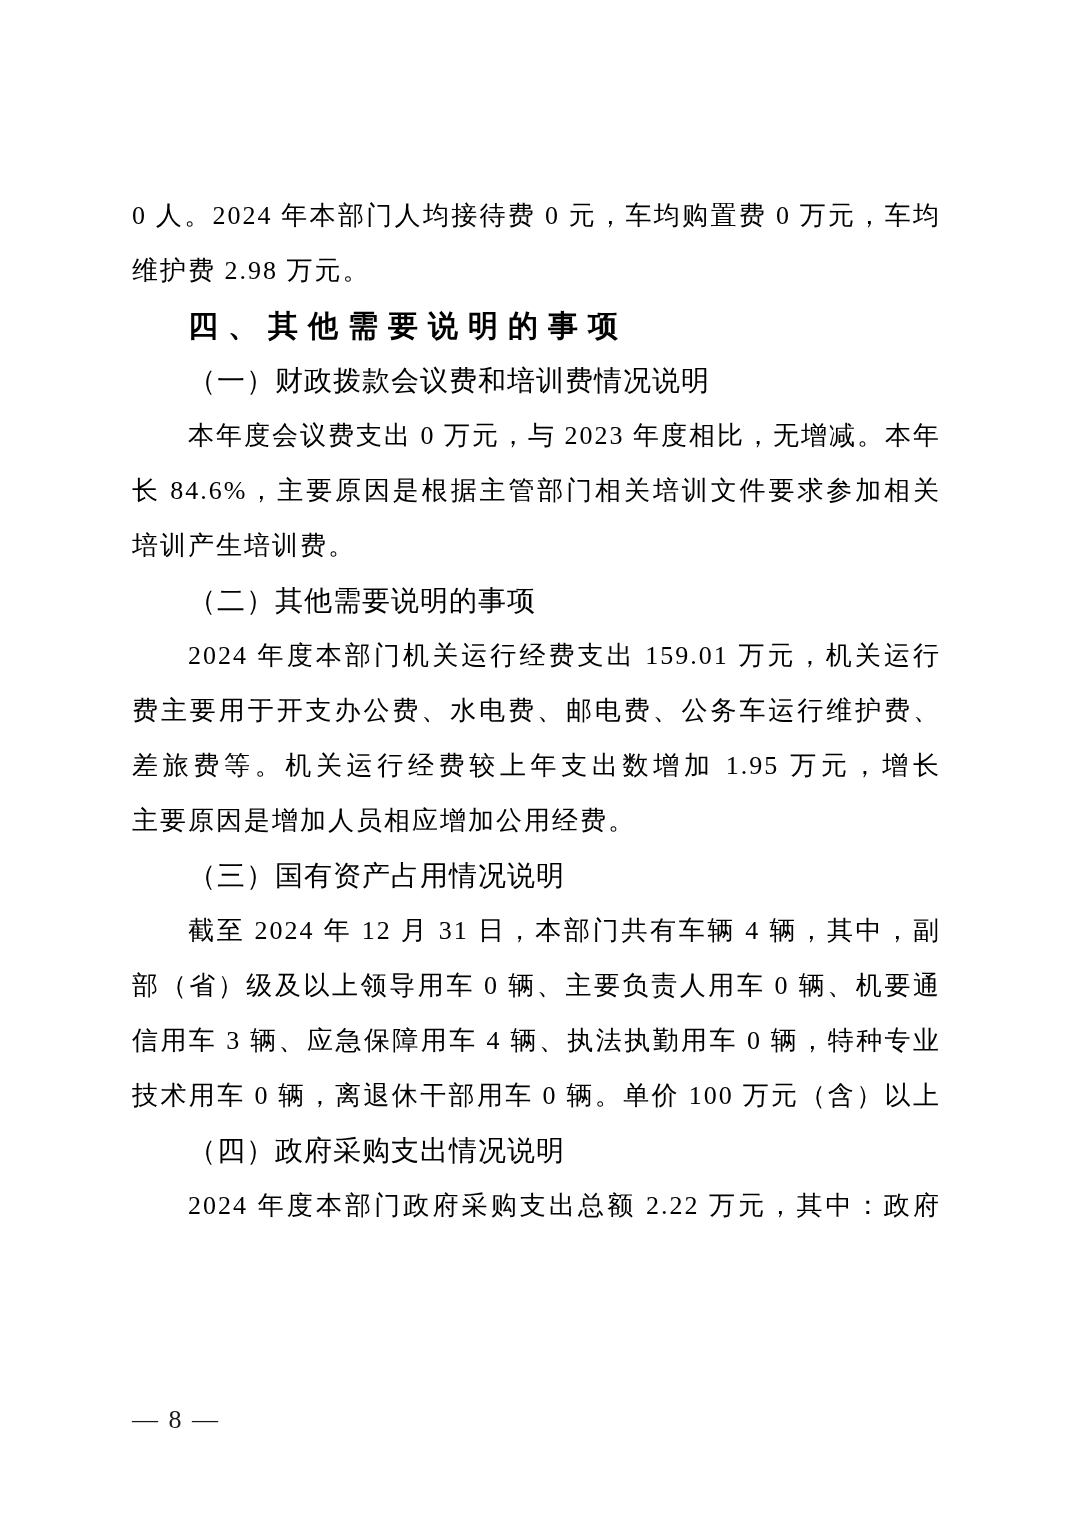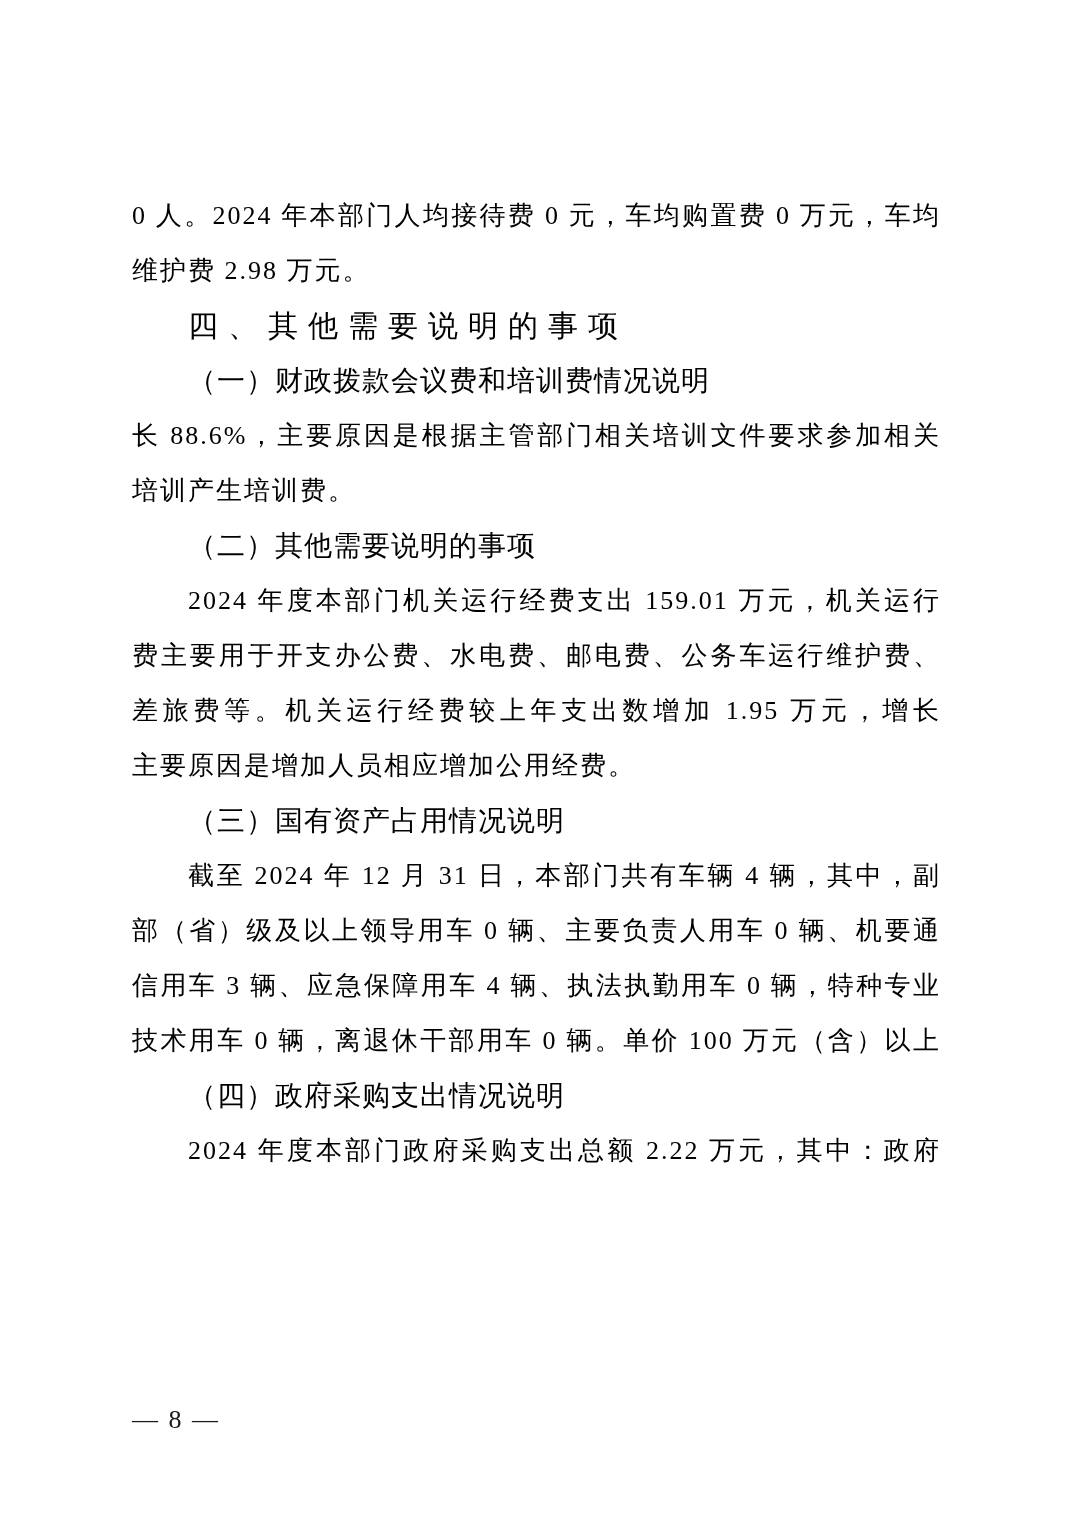--- a/index.html
+++ b/index.html
@@ -27,21 +27,21 @@
   
   .fill {
     text-align:justify;
     text-align-last:justify;
   }
   
   .ind { padding-left:56px; }
   
   .hei {
     font-family:"Liberation Sans", sans-serif;
-    font-weight:normal;
+    font-weight:bold;
     font-size:30px;
     letter-spacing:10px;
   }
   
   .kai {
     font-size:28px;
     letter-spacing:1px;
   }
   .footer {
     position:absolute;
@@ -57,21 +57,22 @@
 
 <div class="page">
   <div class="content">
 
     <div class="ln fill">0 人。2024 年本部门人均接待费 0 元，车均购置费 0 万元，车均</div>
     <div class="ln">维护费 2.98 万元。</div>
 
     <div class="ln hei ind">四、其他需要说明的事项</div>
 
     <div class="ln kai ind">（一）财政拨款会议费和培训费情况说明</div>
-    <div class="ln fill">长 88.6%，主要原因是根据主管部门相关培训文件要求参加相关</div>
+    <div class="ln fill ind">本年度会议费支出 0 万元，与 2023 年度相比，无增减。本年</div>
+    <div class="ln fill">长 84.6%，主要原因是根据主管部门相关培训文件要求参加相关</div>
     <div class="ln">培训产生培训费。</div>
 
     <div class="ln kai ind">（二）其他需要说明的事项</div>
     <div class="ln fill ind">2024 年度本部门机关运行经费支出 159.01 万元，机关运行经</div>
     <div class="ln fill">费主要用于开支办公费、水电费、邮电费、公务车运行维护费、</div>
     <div class="ln fill">差旅费等。机关运行经费较上年支出数增加 1.95 万元，增长 1.2%，</div>
     <div class="ln">主要原因是增加人员相应增加公用经费。</div>
 
     <div class="ln kai ind">（三）国有资产占用情况说明</div>
     <div class="ln fill ind">截至 2024 年 12 月 31 日，本部门共有车辆 4 辆，其中，副</div>

